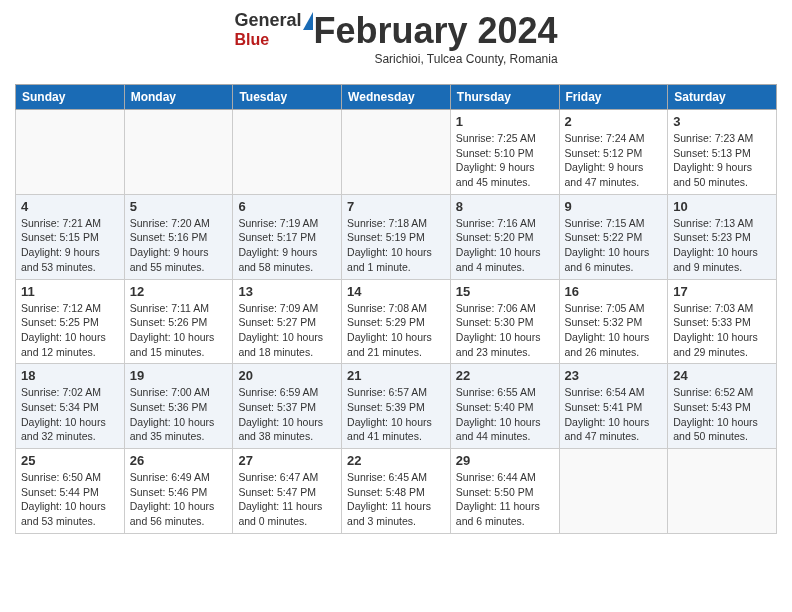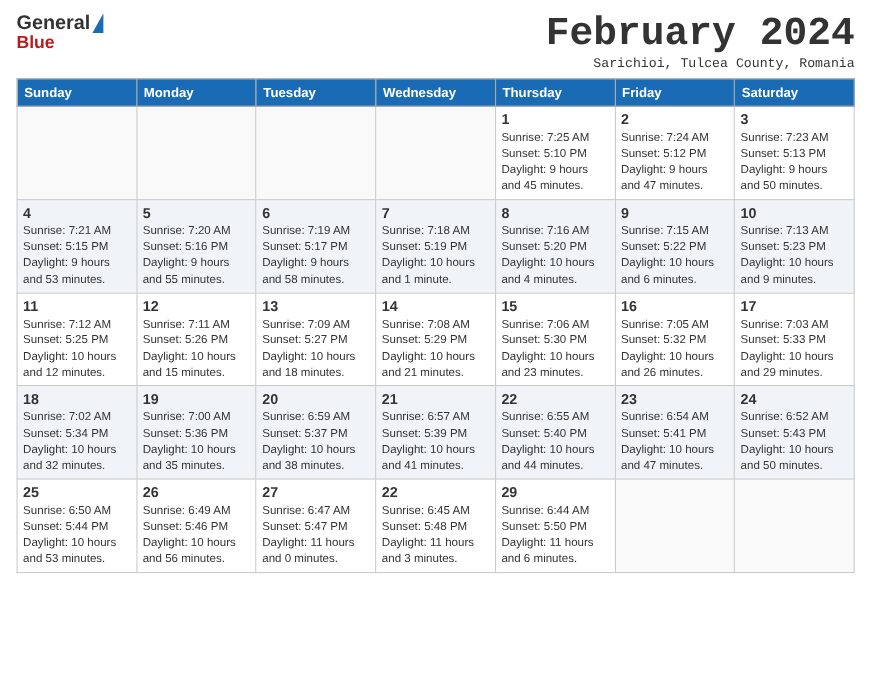--- a/index.html
+++ b/index.html
@@ -5,23 +5,23 @@
     * { box-sizing: border-box; margin: 0; padding: 0; }
     body {
       font-family: Arial, sans-serif;
       background: #fff;
       width: 792px;
       min-height: 612px;
       padding: 10px 15px 15px 15px;
     }
     .header {
       display: flex;
-      justify-content: space-between;
+      justify-content: center;
       align-items: flex-start;
-      margin-bottom: 6px;
+      margin-bottom: 18px;
     }
     .logo {
       display: flex;
       flex-direction: column;
       align-items: flex-start;
     }
     .logo-text {
       display: flex;
       align-items: center;
     }
@@ -37,21 +37,20 @@
     }
     .logo-triangle {
       width: 0;
       height: 0;
       border-left: 10px solid transparent;
       border-bottom: 18px solid #1a6bb5;
       margin-left: 2px;
     }
     .title-section {
       text-align: right;
-      font-family: Liberation Mono, monospace;
     }
     .month-title {
       font-size: 36px;
       font-weight: bold;
       color: #333;
     }
     .location-title {
       font-size: 12px;
       color: #333;
     }

